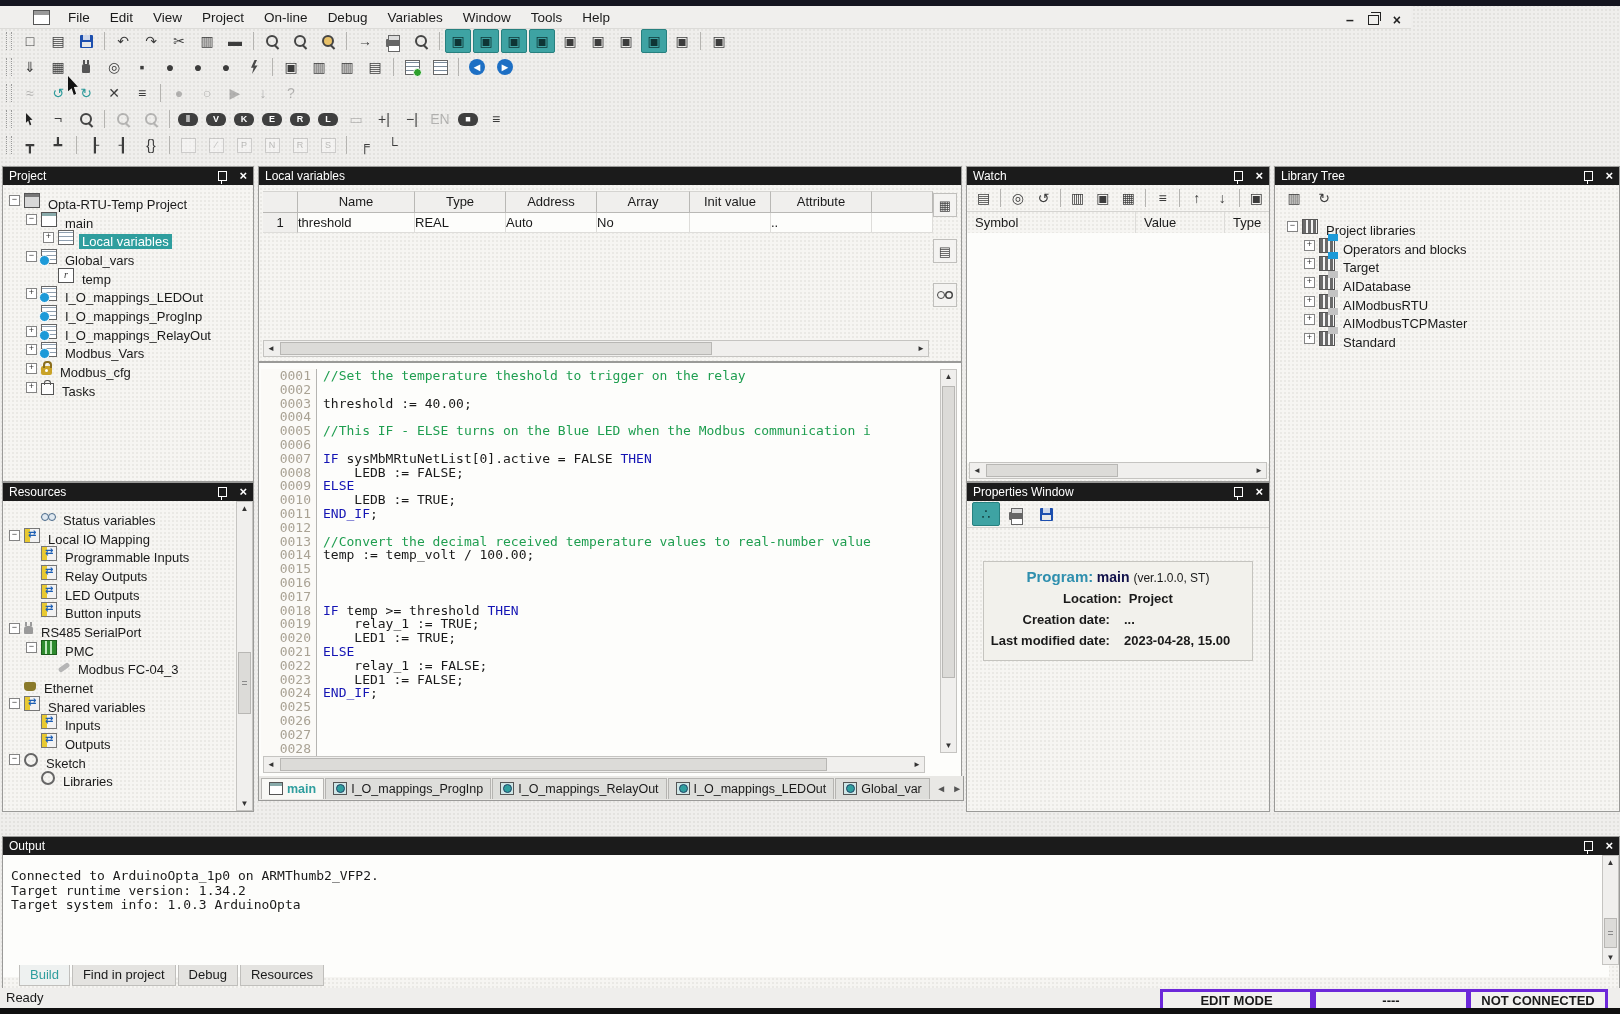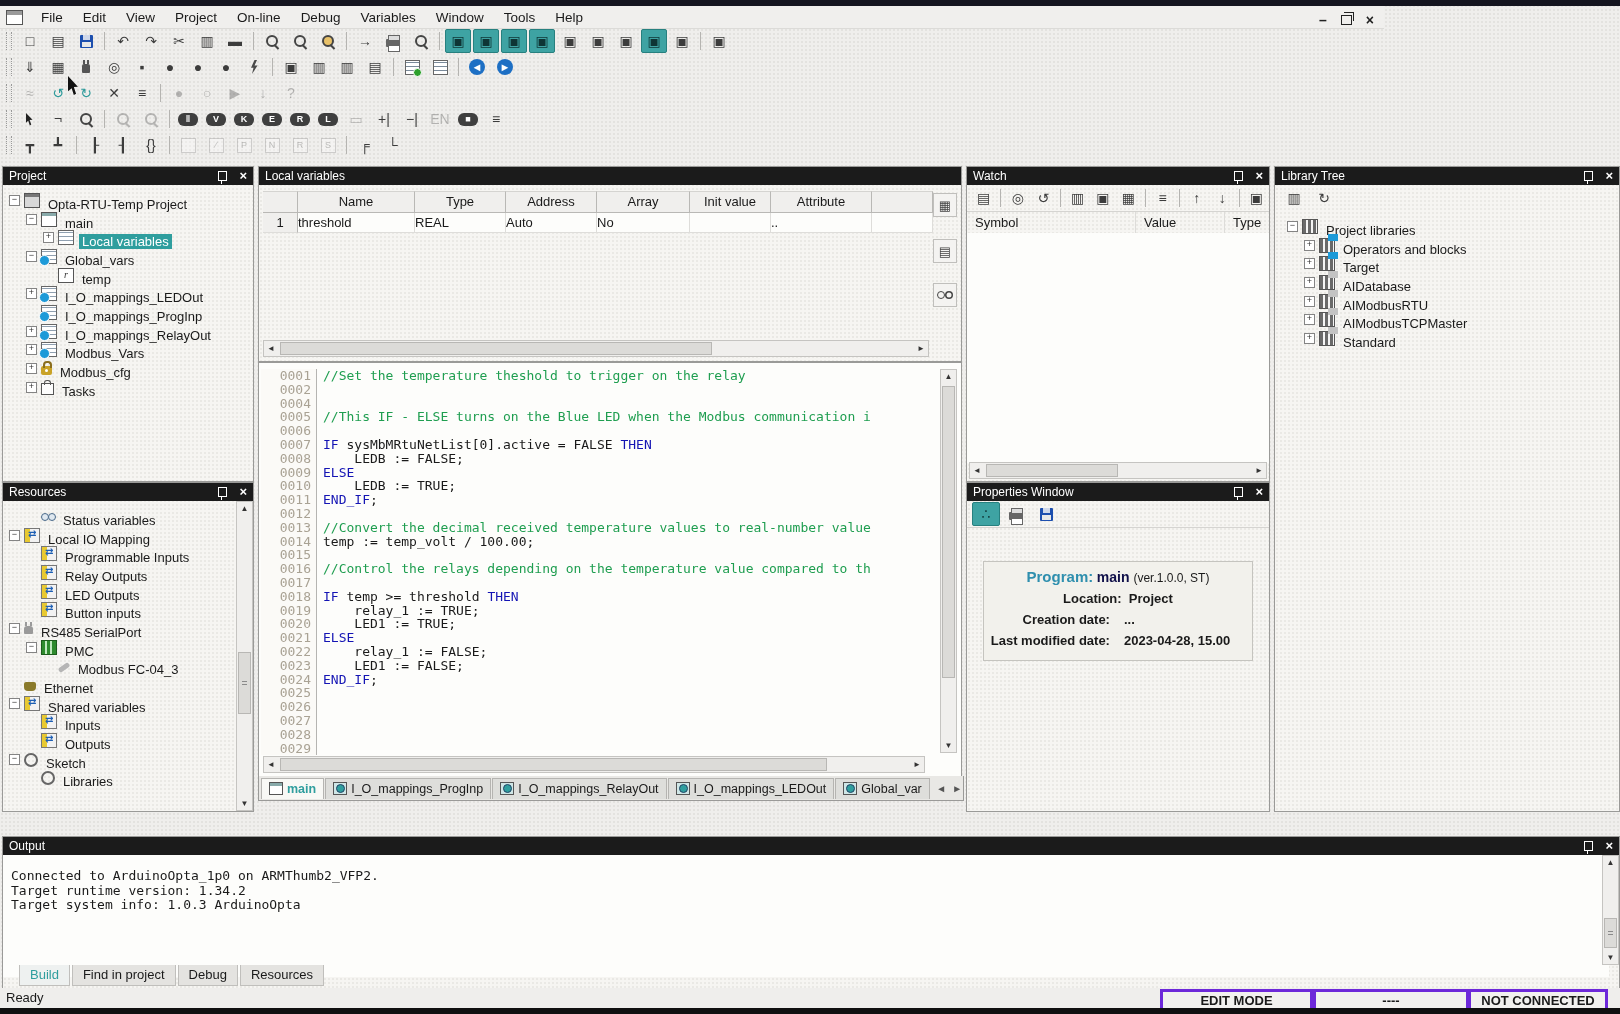--- a/index.html
+++ b/index.html
@@ -2,21 +2,21 @@
 <html><head>
 <meta charset="utf-8">
 <style>
   html,body{margin:0;padding:0;background:#555;}
   #app{position:relative;width:1620px;height:1014px;background:#efeeec;overflow:hidden;
        font-family:"Liberation Sans","DejaVu Sans",sans-serif;color:#1a1a1a;
        background-image:radial-gradient(#e3e2df 1px,transparent 1px);background-size:4px 4px;}
   .abs{position:absolute;}
   
   #titlestrip{left:0;top:0;width:1620px;height:6px;background:#15151f;}
-  #menubar{left:0;top:6px;width:1384px;height:22px;background:#f0efed;display:flex;align-items:center;border-bottom:1px solid #dcdbd8;}
+  #menubar{left:0;top:6px;width:1384px;height:22px;background:#f0efed;display:flex;align-items:center;border-bottom:1px solid #dcdbd8;padding-left:27px;}
   .appicon{width:15px;height:13px;border:1px solid #555;background:#fff;margin:0 8px 0 6px;position:relative;}
   .appicon::before{content:"";position:absolute;left:0;top:0;right:0;height:4px;background:#9a9a9a;}
   .menu-item{padding:2px 10px;font-size:13.5px;cursor:default;}
   #wincontrols{position:absolute;right:10px;top:7px;display:flex;gap:14px;align-items:center;}
   .winbtn{font-size:14px;color:#222;line-height:14px;font-weight:bold;}
   .winbtn-restore{width:9px;height:8px;border:1.5px solid #222;position:relative;background:#f0efed;}
   .winbtn-restore::before{content:"";position:absolute;left:2px;top:-4px;width:9px;height:8px;border:1.5px solid #222;border-bottom:none;border-left:none;}
   
   #toolbars{left:0;top:28px;width:1620px;height:136px;}
   .tbrow{display:flex;align-items:center;height:26px;padding-left:2px;}
@@ -557,33 +557,34 @@
       <span class="arr" style="left:2px;top:3px;width:10px;">◄</span>
       <div class="sbthumb" style="top:1px;bottom:1px;left:16px;width:430px;"></div>
       <span class="arr" style="right:2px;top:3px;width:10px;left:auto;">►</span>
     </div>
   </div>
 
   <div id="editor" style="left:258px;top:362px;width:702px;height:414px;">
     <div id="code-lines" style="position:absolute;left:2px;top:6px;right:34px;bottom:20px;overflow:hidden;">
         <div class="cline"><span class="lnum">0001</span><span class="ctext"><span class="tk-c">//Set the temperature theshold to trigger on the relay</span></span></div>
         <div class="cline"><span class="lnum">0002</span><span class="ctext"></span></div>
+        <div class="cline"><span class="lnum">0003</span><span class="ctext"><span class="tk-p">threshold := 40.00;</span></span></div>
         <div class="cline"><span class="lnum">0004</span><span class="ctext"></span></div>
         <div class="cline"><span class="lnum">0005</span><span class="ctext"><span class="tk-c">//This IF - ELSE turns on the Blue LED when the Modbus communication i</span></span></div>
         <div class="cline"><span class="lnum">0006</span><span class="ctext"></span></div>
         <div class="cline"><span class="lnum">0007</span><span class="ctext"><span class="tk-k">IF</span><span class="tk-p"> sysMbMRtuNetList[0].active = FALSE </span><span class="tk-k">THEN</span></span></div>
         <div class="cline"><span class="lnum">0008</span><span class="ctext"><span class="tk-p">    LEDB := FALSE;</span></span></div>
         <div class="cline"><span class="lnum">0009</span><span class="ctext"><span class="tk-k">ELSE</span></span></div>
         <div class="cline"><span class="lnum">0010</span><span class="ctext"><span class="tk-p">    LEDB := TRUE;</span></span></div>
         <div class="cline"><span class="lnum">0011</span><span class="ctext"><span class="tk-k">END_IF</span><span class="tk-p">;</span></span></div>
         <div class="cline"><span class="lnum">0012</span><span class="ctext"></span></div>
         <div class="cline"><span class="lnum">0013</span><span class="ctext"><span class="tk-c">//Convert the decimal received temperature values to real-number value</span></span></div>
         <div class="cline"><span class="lnum">0014</span><span class="ctext"><span class="tk-p">temp := temp_volt / 100.00;</span></span></div>
         <div class="cline"><span class="lnum">0015</span><span class="ctext"></span></div>
-        <div class="cline"><span class="lnum">0016</span><span class="ctext"><span class="tk-c">//Control the relays depending on the temperature value compared to th</span></span></div>
+        <div class="cline"><span class="lnum">0016</span></div>
         <div class="cline"><span class="lnum">0017</span><span class="ctext"></span></div>
         <div class="cline"><span class="lnum">0018</span><span class="ctext"><span class="tk-k">IF</span><span class="tk-p"> temp &gt;= threshold </span><span class="tk-k">THEN</span></span></div>
         <div class="cline"><span class="lnum">0019</span><span class="ctext"><span class="tk-p">    relay_1 := TRUE;</span></span></div>
         <div class="cline"><span class="lnum">0020</span><span class="ctext"><span class="tk-p">    LED1 := TRUE;</span></span></div>
         <div class="cline"><span class="lnum">0021</span><span class="ctext"><span class="tk-k">ELSE</span></span></div>
         <div class="cline"><span class="lnum">0022</span><span class="ctext"><span class="tk-p">    relay_1 := FALSE;</span></span></div>
         <div class="cline"><span class="lnum">0023</span><span class="ctext"><span class="tk-p">    LED1 := FALSE;</span></span></div>
         <div class="cline"><span class="lnum">0024</span><span class="ctext"><span class="tk-k">END_IF</span><span class="tk-p">;</span></span></div>
         <div class="cline"><span class="lnum">0025</span><span class="ctext"></span></div>
         <div class="cline"><span class="lnum">0026</span><span class="ctext"></span></div>

